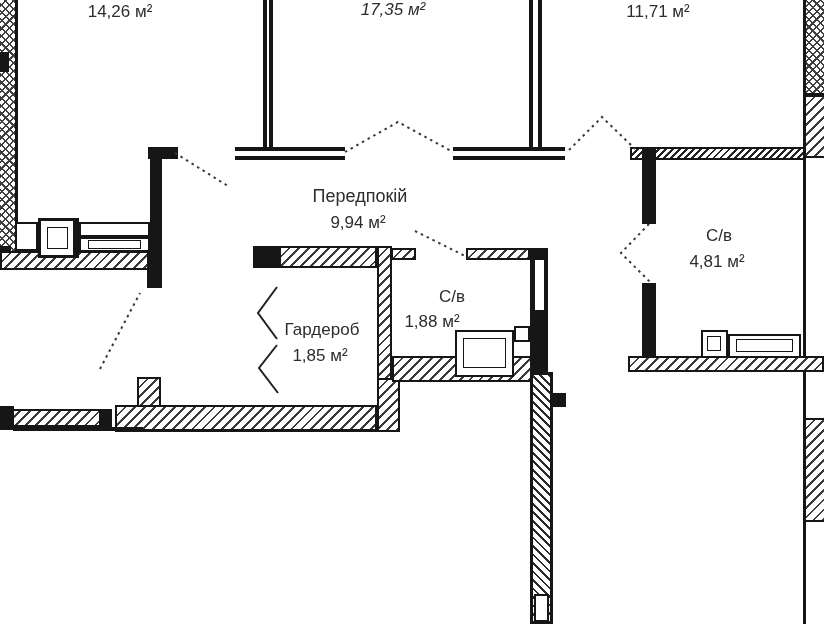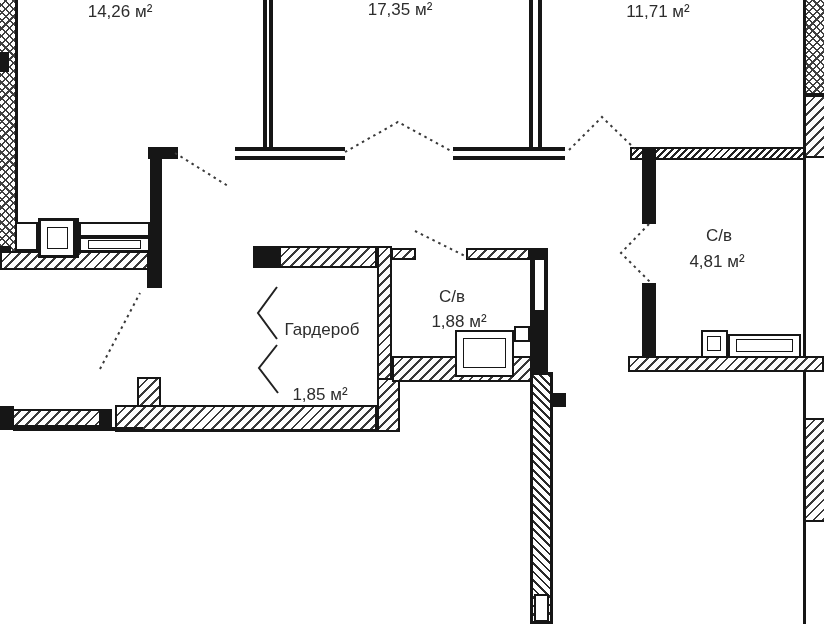--- a/index.html
+++ b/index.html
@@ -128,26 +128,28 @@
       <path d="M415,231 L469,258"></path>
       <path d="M100,369 L140,293"></path>
     </g>
     <g stroke="#222" stroke-width="2" fill="none">
       <path d="M277,287 L258,313 L277,339"></path>
       <path d="M277,345 L259,368 L278,393"></path>
     </g>
   </svg>
 
   <div class="label fs17" style="left:70px;top:2px;width:100px;">14,26 м²</div>
-  <div class="label fs17" style="left:350px;top:0;width:100px;">17,35 м²</div>
+  <div class="label fs17" style="left:343px;top:0;width:100px;font-style:italic;">17,35 м²</div>
   <div class="label fs17" style="left:608px;top:2px;width:100px;">11,71 м²</div>
 
+  <div class="label fs18" style="left:295px;top:186px;width:130px;">Передпокій</div>
+  <div class="label fs17" style="left:293px;top:213px;width:130px;">9,94 м²</div>
 
   <div class="label fs17" style="left:427px;top:287px;width:50px;">С/в</div>
-  <div class="label fs17" style="left:419px;top:312px;width:80px;">1,88 м²</div>
+  <div class="label fs17" style="left:392px;top:312px;width:80px;">1,88 м²</div>
 
   <div class="label fs17" style="left:694px;top:226px;width:50px;">С/в</div>
   <div class="label fs17" style="left:677px;top:252px;width:80px;">4,81 м²</div>
 
   <div class="label fs17" style="left:272px;top:320px;width:100px;">Гардероб</div>
-  <div class="label fs17" style="left:280px;top:346px;width:80px;margin-top:39px;">1,85 м²</div>
+  <div class="label fs17" style="left:280px;top:346px;width:80px;">1,85 м²</div>
 
 </div>
 
 </body></html>

